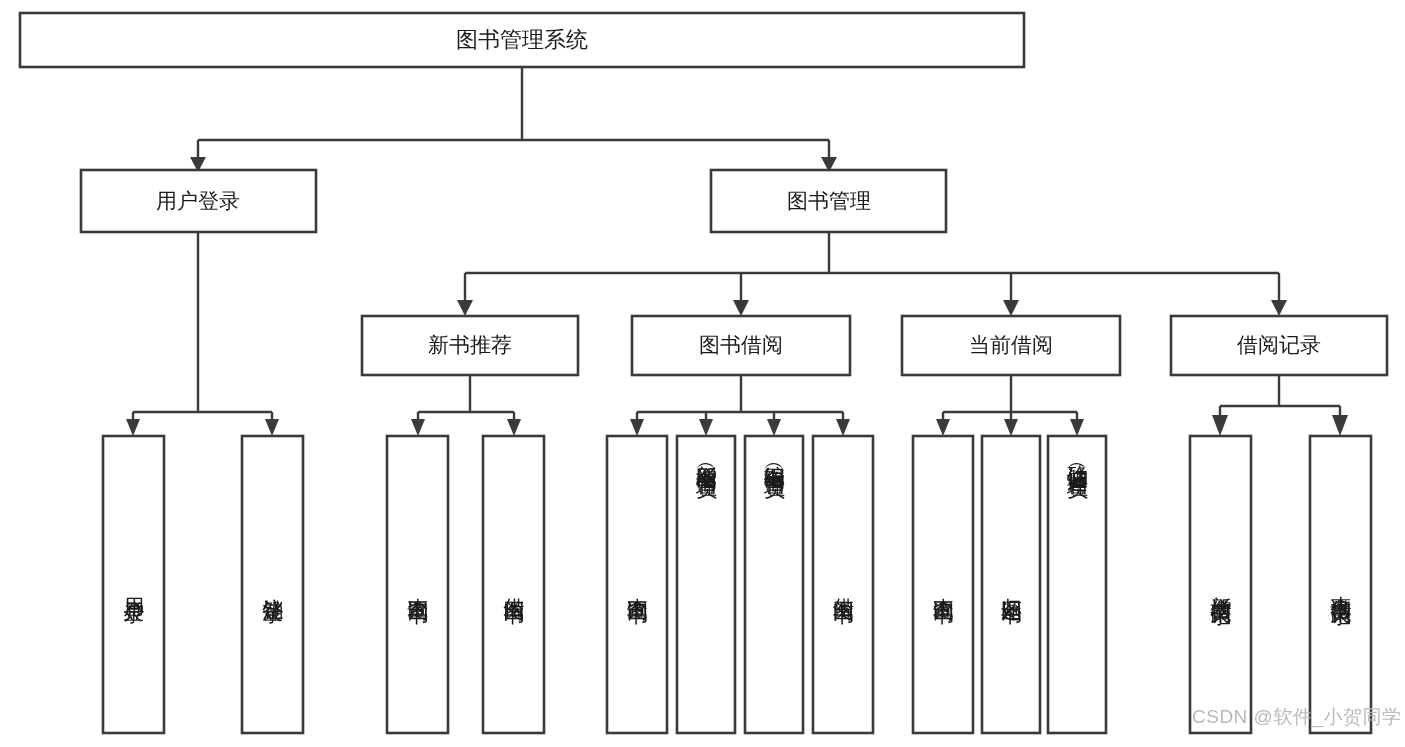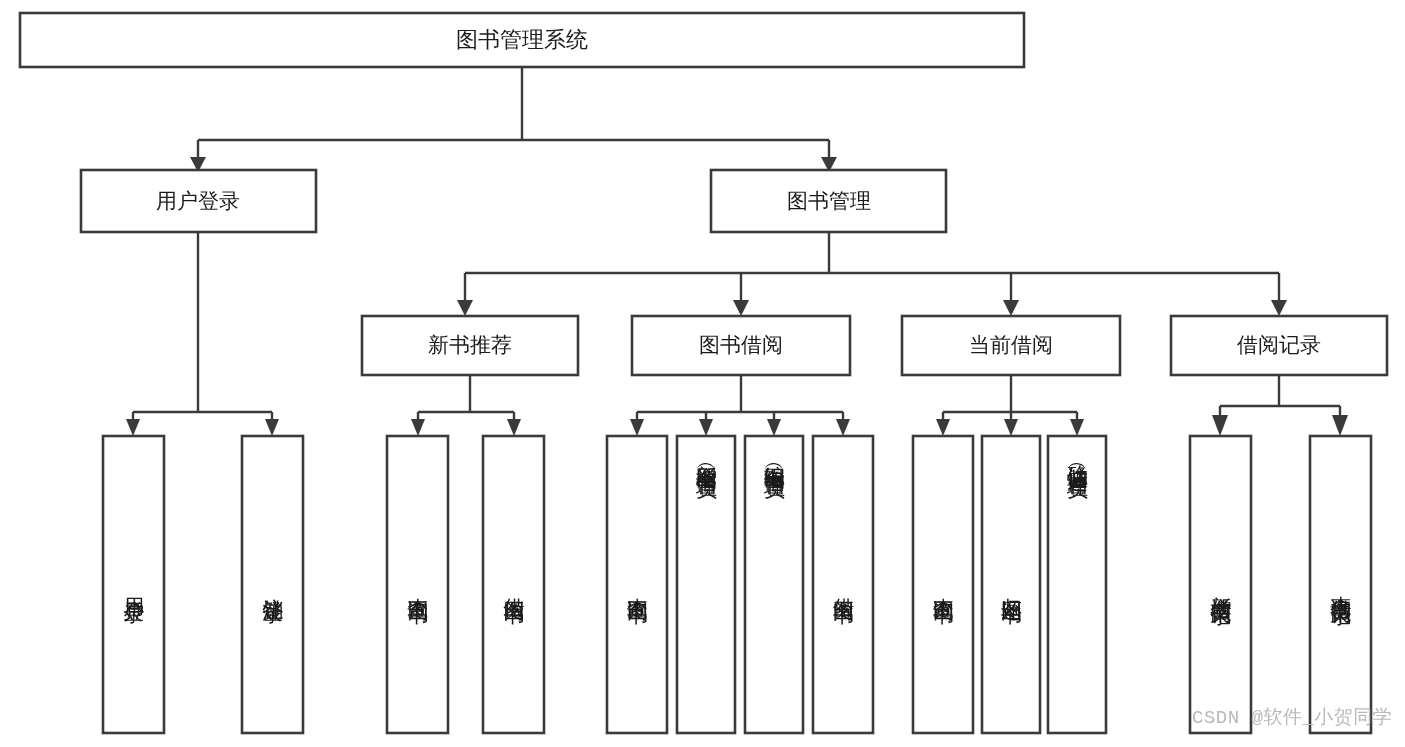--- a/index.html
+++ b/index.html
@@ -66,21 +66,21 @@
     color: #1b1b1b;
     display: flex;
     align-items: center;
     justify-content: center;
     text-align: center;
     white-space: nowrap;
     pointer-events: none;
   }
   #watermark {
     position: absolute;
-    font-family: Liberation Mono, monospace;
+    font-family: Liberation Sans, sans-serif;
     font-size: 19px;
     color: #b9b9b9;
     letter-spacing: 0.5px;
     white-space: nowrap;
   }
 </style>
 </head>
 <body>
 
 <div id="diagram-root">

